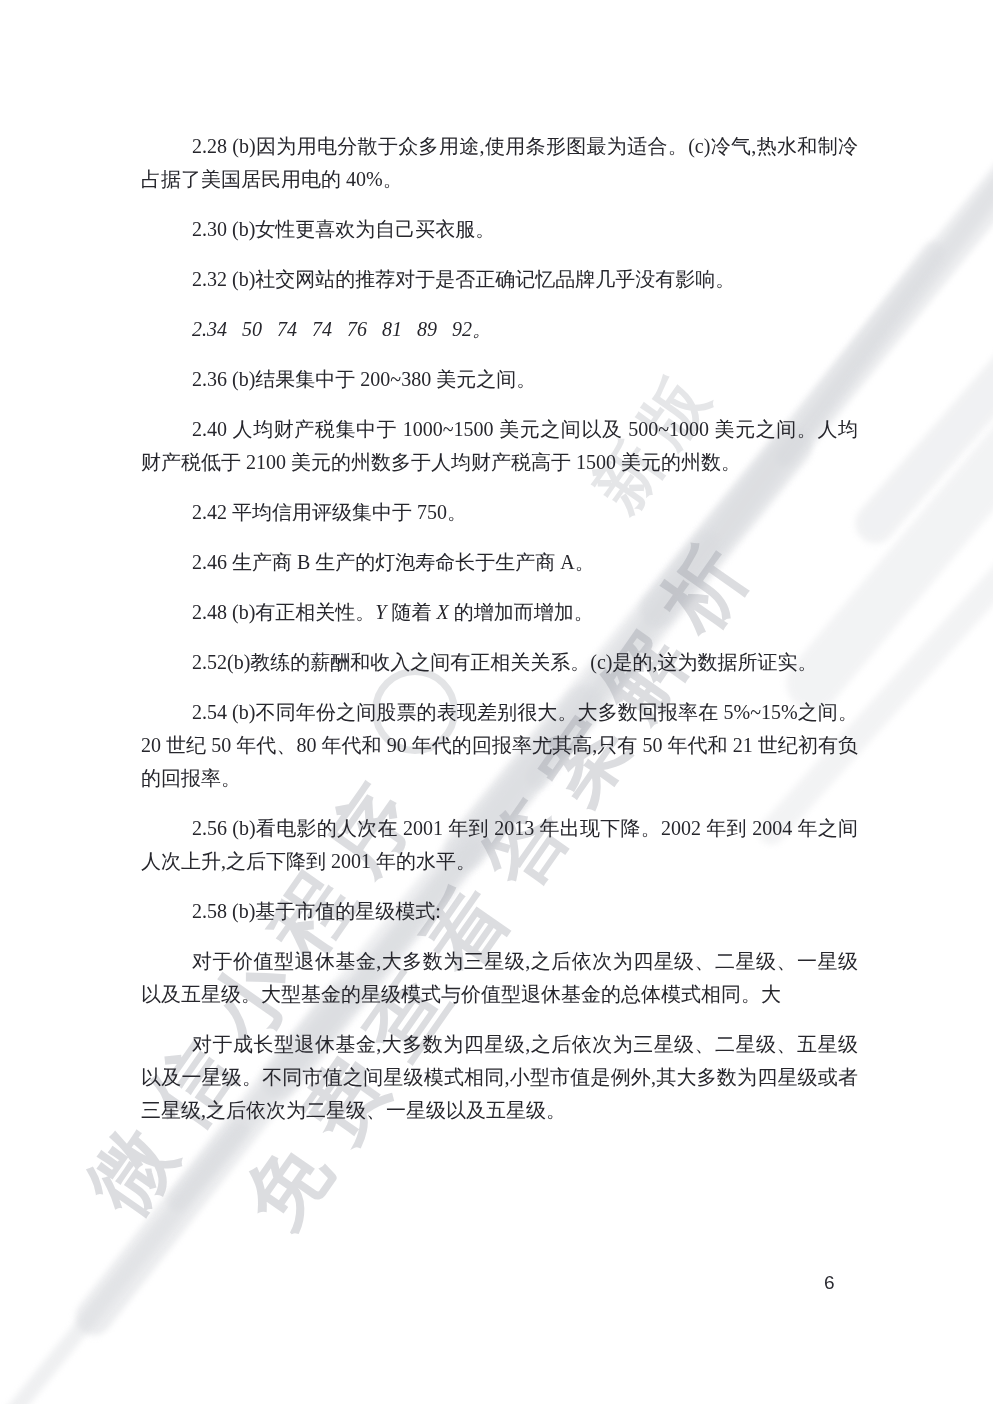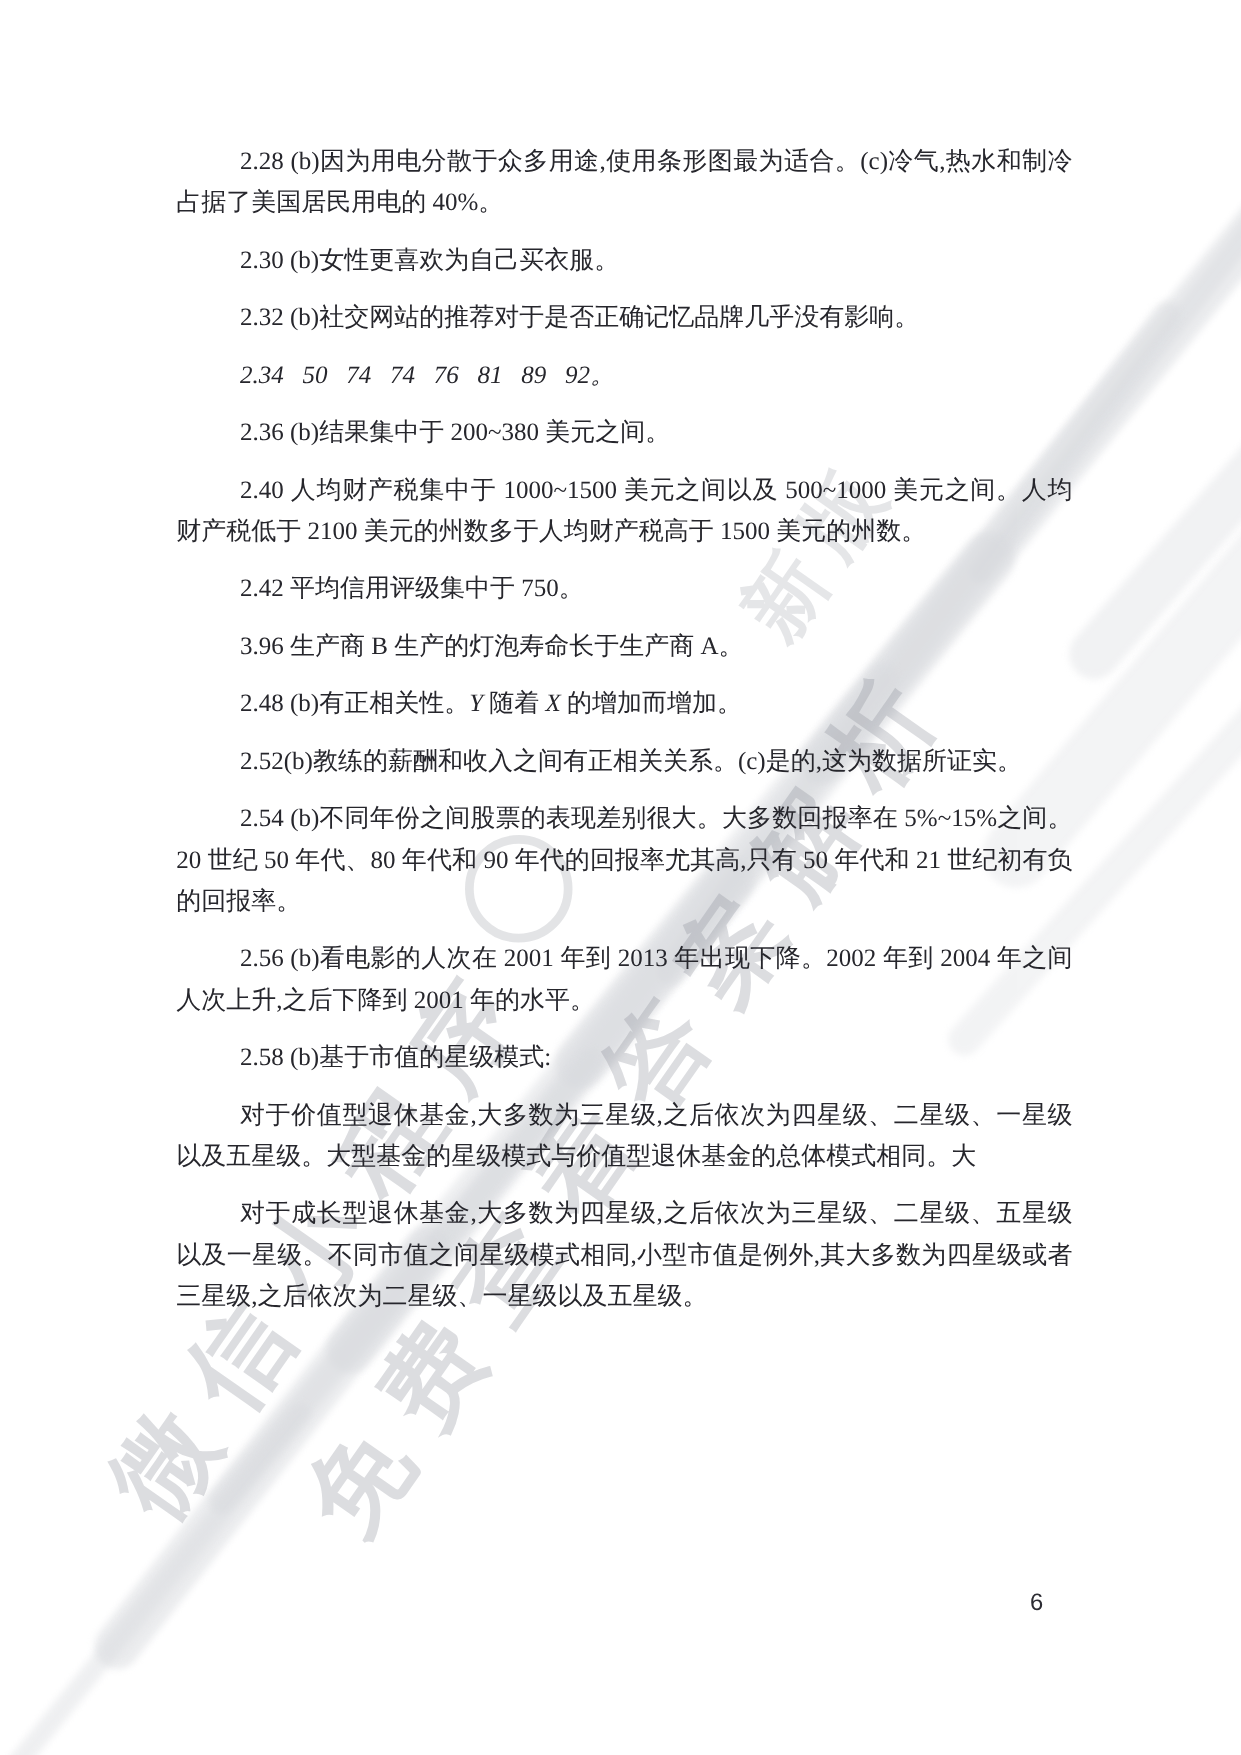--- a/index.html
+++ b/index.html
@@ -49,21 +49,21 @@
     position: absolute;
     left: 141px; top: 113px;
     width: 717px;
     z-index: 1;
     font-size: 20px;
     line-height: 33px;
     color: #26262c;
     text-align: justify;
   }
   .content p {
-    margin: 0 0 13px 0;
+    margin: 17px 0 13px 0;
     text-indent: 51px;
   }
   .content p.num-list { word-spacing: 10px; font-style: italic; }
   .var {
     font-style: italic;
     font-family: "Liberation Serif", "DejaVu Serif", serif;
   }
   .page-number {
     position: absolute;
     left: 824px; top: 1270px;
@@ -101,21 +101,21 @@
   </div>
 
   <main class="content">
     <p>2.28 (b)因为用电分散于众多用途,使用条形图最为适合。(c)冷气,热水和制冷占据了美国居民用电的 40%。</p>
     <p>2.30 (b)女性更喜欢为自己买衣服。</p>
     <p>2.32 (b)社交网站的推荐对于是否正确记忆品牌几乎没有影响。</p>
     <p class="num-list">2.34 50 74 74 76 81 89 92。</p>
     <p>2.36 (b)结果集中于 200~380 美元之间。</p>
     <p>2.40 人均财产税集中于 1000~1500 美元之间以及 500~1000 美元之间。人均财产税低于 2100 美元的州数多于人均财产税高于 1500 美元的州数。</p>
     <p>2.42 平均信用评级集中于 750。</p>
-    <p>3.96 生产商 B 生产的灯泡寿命长于生产商 A。</p>
+    <p>2.46 生产商 B 生产的灯泡寿命长于生产商 A。</p>
     <p><span>2.48 (b)有正相关性。</span><span class="var">Y</span><span> 随着 </span><span class="var">X</span><span> 的增加而增加。</span></p>
     <p>2.52(b)教练的薪酬和收入之间有正相关关系。(c)是的,这为数据所证实。</p>
     <p>2.54 (b)不同年份之间股票的表现差别很大。大多数回报率在 5%~15%之间。20 世纪 50 年代、80 年代和 90 年代的回报率尤其高,只有 50 年代和 21 世纪初有负的回报率。</p>
     <p>2.56 (b)看电影的人次在 2001 年到 2013 年出现下降。2002 年到 2004 年之间人次上升,之后下降到 2001 年的水平。</p>
     <p>2.58 (b)基于市值的星级模式:</p>
     <p>对于价值型退休基金,大多数为三星级,之后依次为四星级、二星级、一星级以及五星级。大型基金的星级模式与价值型退休基金的总体模式相同。大</p>
     <p>对于成长型退休基金,大多数为四星级,之后依次为三星级、二星级、五星级以及一星级。不同市值之间星级模式相同,小型市值是例外,其大多数为四星级或者三星级,之后依次为二星级、一星级以及五星级。</p>
   </main>
 
   <div class="page-number">6</div>

